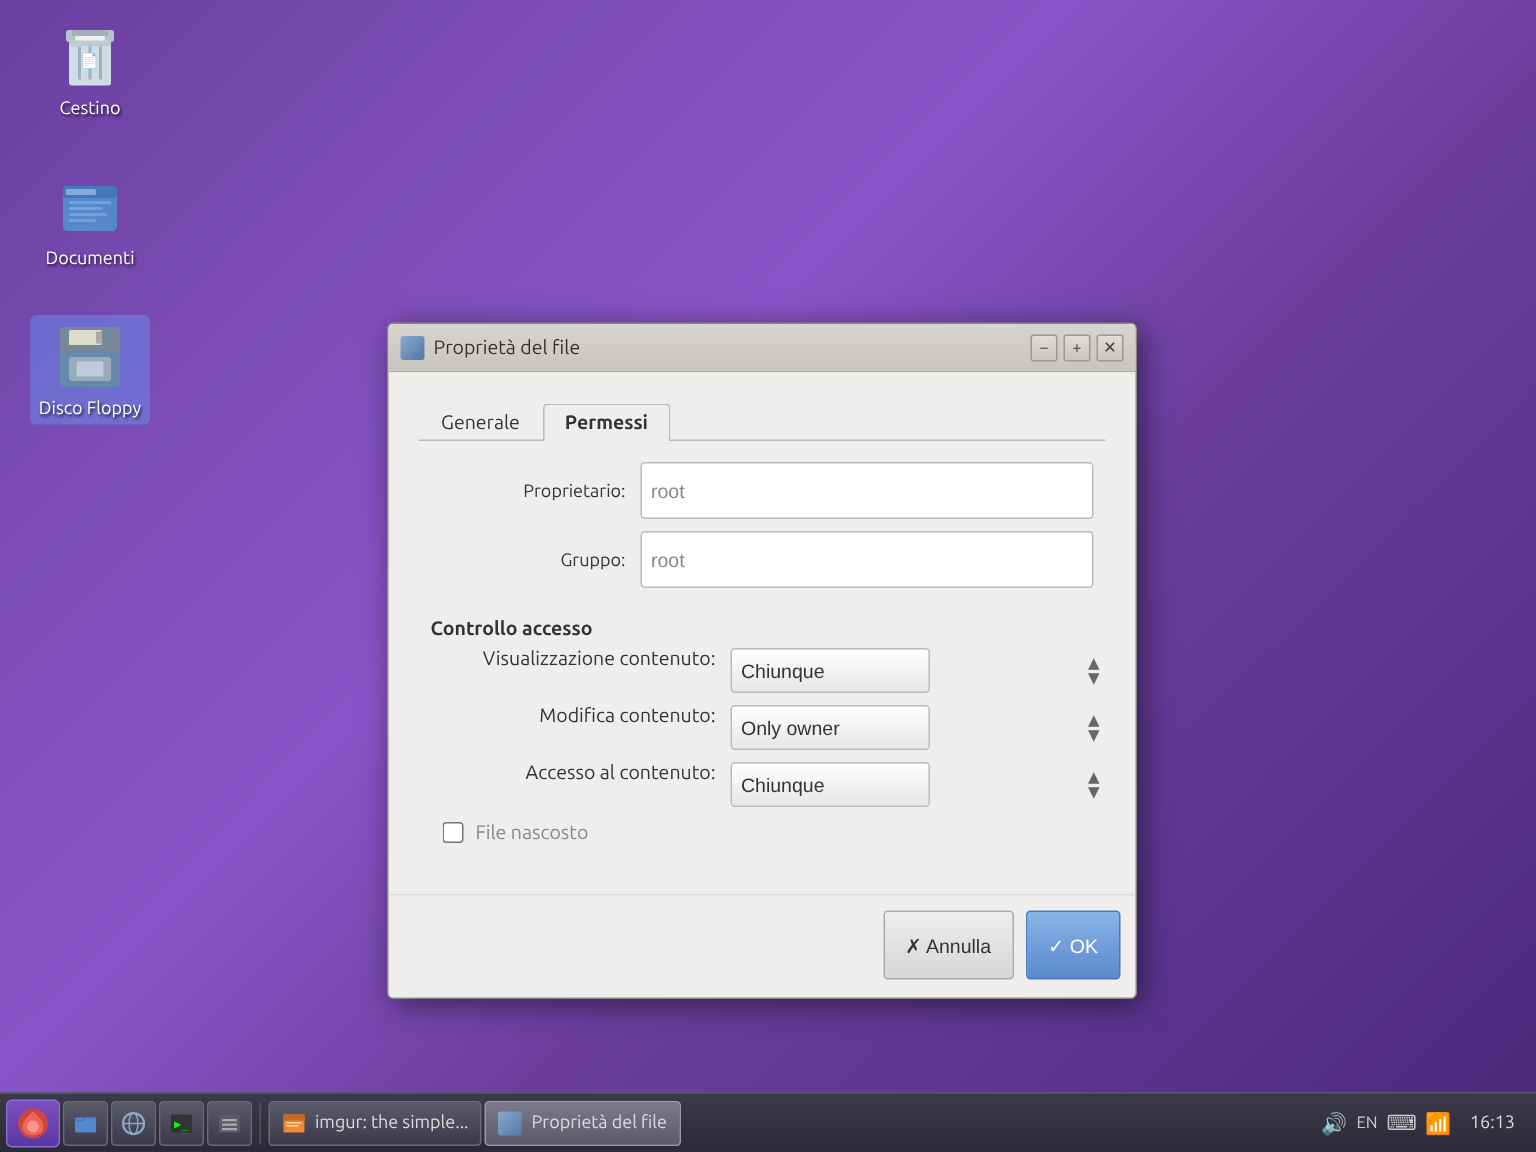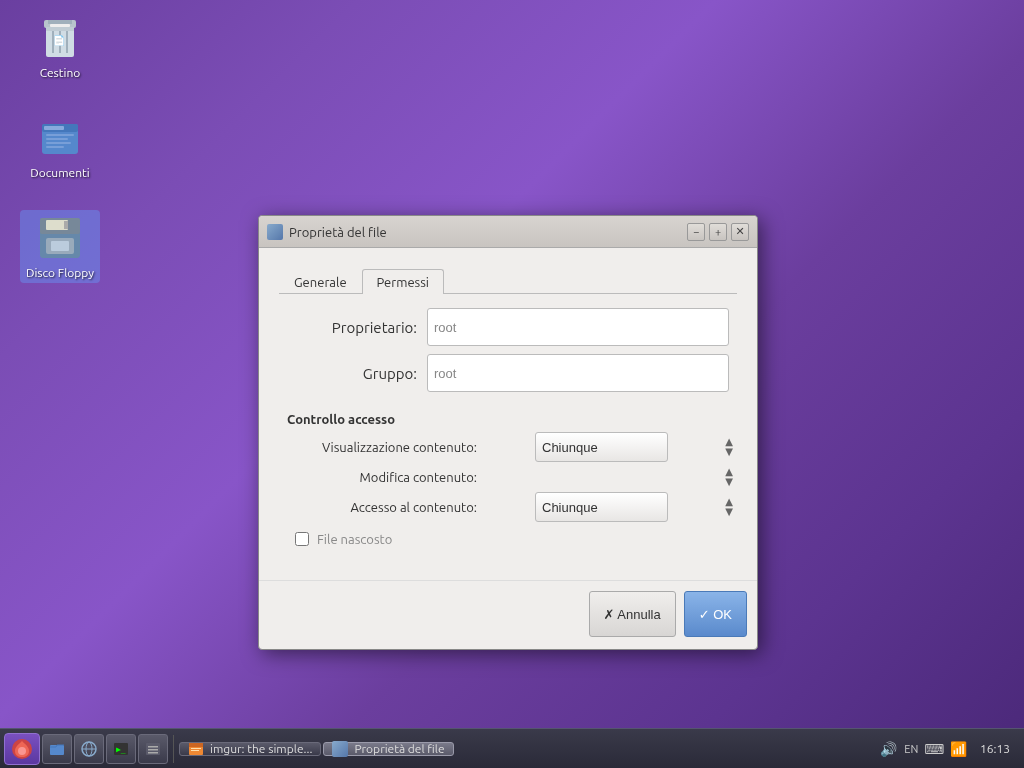--- a/index.html
+++ b/index.html
@@ -95,21 +95,21 @@
       display: flex;
       align-items: center;
       justify-content: center;
       cursor: pointer;
       font-size: 18px;
       color: #ccc;
       min-width: 30px;
     }
 
     .taskbar-window-btn {
-      height: 14px;
+      height: 30px;
       padding: 0 8px;
       background: linear-gradient(to bottom, #5a5a6a, #3a3a4a);
       border: 1px solid #6a6a7a;
       border-radius: 3px;
       display: flex;
       align-items: center;
       gap: 6px;
       cursor: pointer;
       color: #ddd;
       font-size: 12px;
@@ -227,40 +227,40 @@
       color: #333;
       background: transparent;
       position: relative;
       bottom: -1px;
     }
 
     .tab.active {
       background: #f0eeec;
       border-color: #bbb;
       border-bottom-color: #f0eeec;
-      font-weight: normal;
+      font-weight: bold;
     }
 
     
     .form-section {
       padding: 4px 8px;
     }
 
     .form-row {
       display: flex;
       align-items: center;
       margin-bottom: 8px;
     }
 
     .form-label {
       width: 140px;
       text-align: right;
       padding-right: 10px;
       color: #333;
-      font-size: 15px;
+      font-size: 12px;
       flex-shrink: 0;
     }
 
     .form-input {
       flex: 1;
       height: 38px;
       background: #fff;
       border: 1px solid #bbb;
       border-radius: 3px;
       padding: 2px 6px;
@@ -271,24 +271,23 @@
 
     .section-header {
       font-size: 13px;
       color: #333;
       font-weight: bold;
       margin: 8px 0 6px 8px;
     }
 
     .form-select-row {
       display: flex;
-      align-items: center;
+      align-items: flex-start;
       margin-bottom: 8px;
       padding-left: 8px;
-      gap: 48px;
     }
 
     .form-select-label {
       width: 200px;
       text-align: right;
       padding-right: 10px;
       color: #333;
       font-size: 13px;
       flex-shrink: 0;
     }
@@ -499,20 +498,25 @@
             <option>Only owner</option>
             <option>Owner and group</option>
           </select>
           <div class="select-arrow">▲<br>▼</div>
         </div>
       </div>
 
       <div class="form-select-row">
         <label class="form-select-label">Modifica contenuto:</label>
         <div class="select-wrapper">
+          <select class="form-select">
+            <option>Chiunque</option>
+            <option selected="">Only owner</option>
+            <option>Owner and group</option>
+          </select>
           <div class="select-arrow">▲<br>▼</div>
         </div>
       </div>
 
       <div class="form-select-row">
         <label class="form-select-label">Accesso al contenuto:</label>
         <div class="select-wrapper">
           <select class="form-select">
             <option selected="">Chiunque</option>
             <option>Only owner</option>

